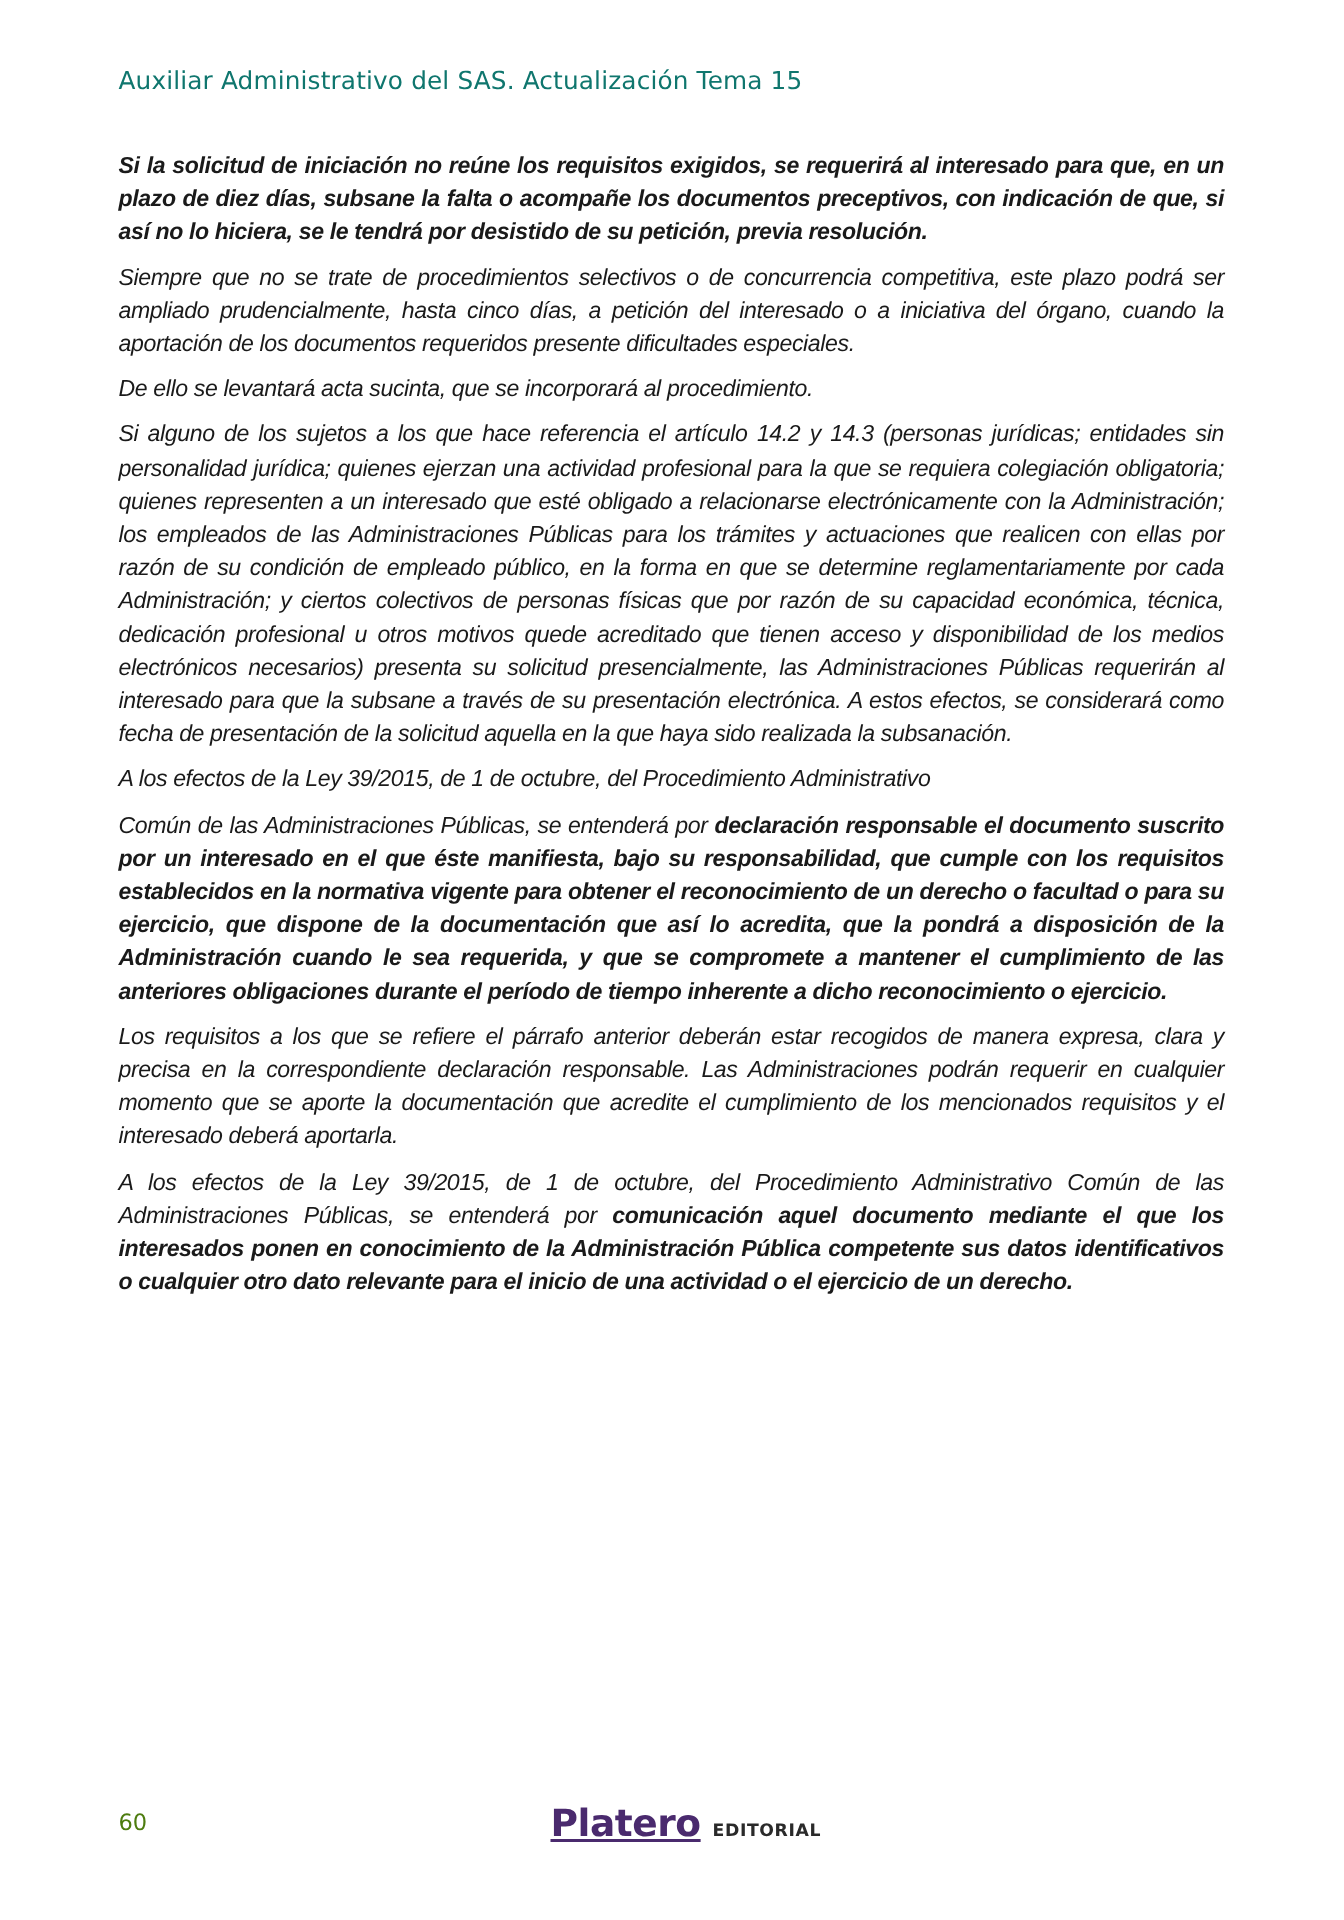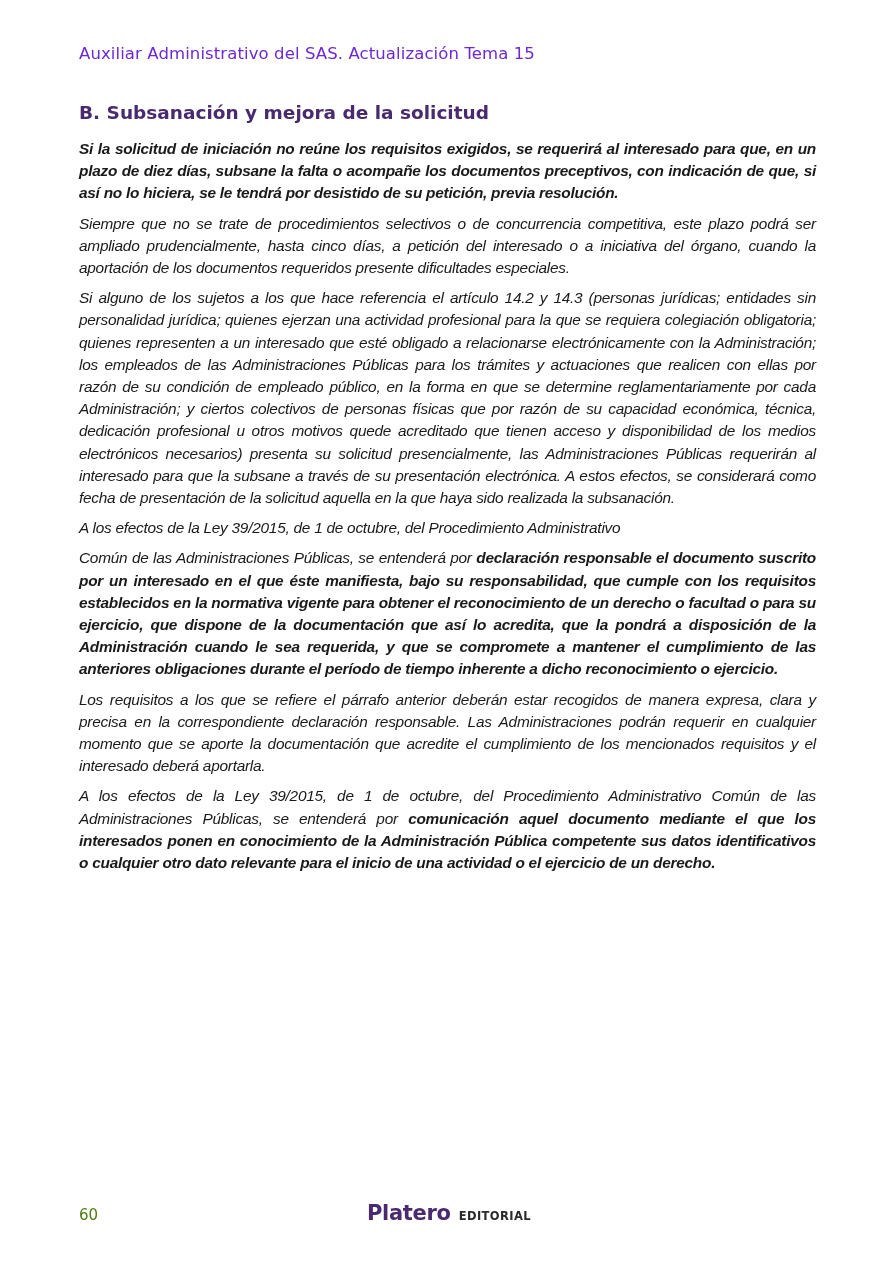--- a/index.html
+++ b/index.html
@@ -1,21 +1,21 @@
 <!DOCTYPE html>
 <html><head>
   <meta charset="utf-8">
   <style>
     html, body { margin: 0; padding: 0; background: #ffffff; }
     body { width: 896px; height: 1280px; position: relative; overflow: hidden; }
     .page { position: absolute; left: 0; top: 0; width: 896px; height: 1280px; }
     .running-header {
       position: absolute; left: 79px; top: 44px;
       font-family: "DejaVu Sans", sans-serif; font-size: 16.5px;
-      color: #6d28d9; letter-spacing: 0.1px;
+      color: #0f766e; letter-spacing: 0.1px;
     }
     .content {
       position: absolute; left: 79px; top: 100px; width: 737px;
       font-family: "Liberation Sans", sans-serif; font-size: 15.4px;
       line-height: 22.2px; color: #1a1a1a;
     }
     .section-title {
       font-family: "DejaVu Sans", sans-serif; font-weight: bold;
       font-size: 18.5px; color: #4a2a6e; margin: 0 0 12px 0; line-height: 26px;
     }
@@ -25,36 +25,36 @@
     .cond { letter-spacing: -0.25px; font-style: italic; }
     .footer-page {
       position: absolute; left: 79px; top: 1206px;
       font-family: "DejaVu Sans", sans-serif; font-size: 15px; color: #4d7c0f;
     }
     .footer-logo {
       position: absolute; left: 367px; top: 1201px;
       font-family: "DejaVu Sans", sans-serif; color: #4a2a6e;
       display: flex; align-items: baseline; gap: 8px;
     }
-    .logo-main { font-size: 21px; font-weight: bold; letter-spacing: -0.3px; }
+    .logo-main { font-size: 25px; font-weight: bold; letter-spacing: -0.3px; text-decoration: underline; }
     .logo-sub { font-size: 11.5px; font-weight: bold; color: #2a2a2a; letter-spacing: 0.4px; }
   </style>
 </head>
 <body>
 
 <div class="page">
 
   <div class="running-header">Auxiliar Administrativo del SAS. Actualización Tema 15</div>
 
   <div class="content">
 
-    <h2 class="section-title">B. Subsanación y mejora de la solicitud</h2>
 
     <p class="bold cond"><span>Si la solicitud de iniciación no reúne los requisitos exigidos, se requerirá al interesado para que, en un plazo de diez días, subsane la falta o acompañe los documentos preceptivos, con indicación de que, si así no lo hiciera, se le tendrá por desistido de su petición, previa resolución.</span></p>
     <p class="cond">Siempre que no se trate de procedimientos selectivos o de concurrencia competitiva, este plazo podrá ser ampliado prudencialmente, hasta cinco días, a petición del interesado o a iniciativa del órgano, cuando la aportación de los documentos requeridos presente dificultades especiales.</p>
+    <p class="cond">De ello se levantará acta sucinta, que se incorporará al procedimiento.</p>
     <p class="cond">Si alguno de los sujetos a los que hace referencia el artículo 14.2 y 14.3 (personas jurídicas; entidades sin personalidad jurídica; quienes ejerzan una actividad profesional para la que se requiera colegiación obligatoria; quienes representen a un interesado que esté obligado a relacionarse electrónicamente con la Administración; los empleados de las Administraciones Públicas para los trámites y actuaciones que realicen con ellas por razón de su condición de empleado público, en la forma en que se determine reglamentariamente por cada Administración; y ciertos colectivos de personas físicas que por razón de su capacidad económica, técnica, dedicación profesional u otros motivos quede acreditado que tienen acceso y disponibilidad de los medios electrónicos necesarios) presenta su solicitud presencialmente, las Administraciones Públicas requerirán al interesado para que la subsane a través de su presentación electrónica. A estos efectos, se considerará como fecha de presentación de la solicitud aquella en la que haya sido realizada la subsanación.</p>
 
 
     <p class="cond">A los efectos de la Ley 39/2015, de 1 de octubre, del Procedimiento Administrativo</p>
     <p class="cond"><span>Común de las Administraciones Públicas, se entenderá por </span><span class="bold">declaración responsable el documento suscrito por un interesado en el que éste manifiesta, bajo su responsabilidad, que cumple con los requisitos establecidos en la normativa vigente para obtener el reconocimiento de un derecho o facultad o para su ejercicio, que dispone de la documentación que así lo acredita, que la pondrá a disposición de la Administración cuando le sea requerida, y que se compromete a mantener el cumplimiento de las anteriores obligaciones durante el período de tiempo inherente a dicho reconocimiento o ejercicio.</span></p>
     <p class="cond">Los requisitos a los que se refiere el párrafo anterior deberán estar recogidos de manera expresa, clara y precisa en la correspondiente declaración responsable. Las Administraciones podrán requerir en cualquier momento que se aporte la documentación que acredite el cumplimiento de los mencionados requisitos y el interesado deberá aportarla.</p>
     <p class="cond"><span>A los efectos de la Ley 39/2015, de 1 de octubre, del Procedimiento Administrativo Común de las Administraciones Públicas, se entenderá por </span><span class="bold">comunicación aquel documento mediante el que los interesados ponen en conocimiento de la Administración Pública competente sus datos identificativos o cualquier otro dato relevante para el inicio de una actividad o el ejercicio de un derecho.</span></p>
 
   </div>
 

